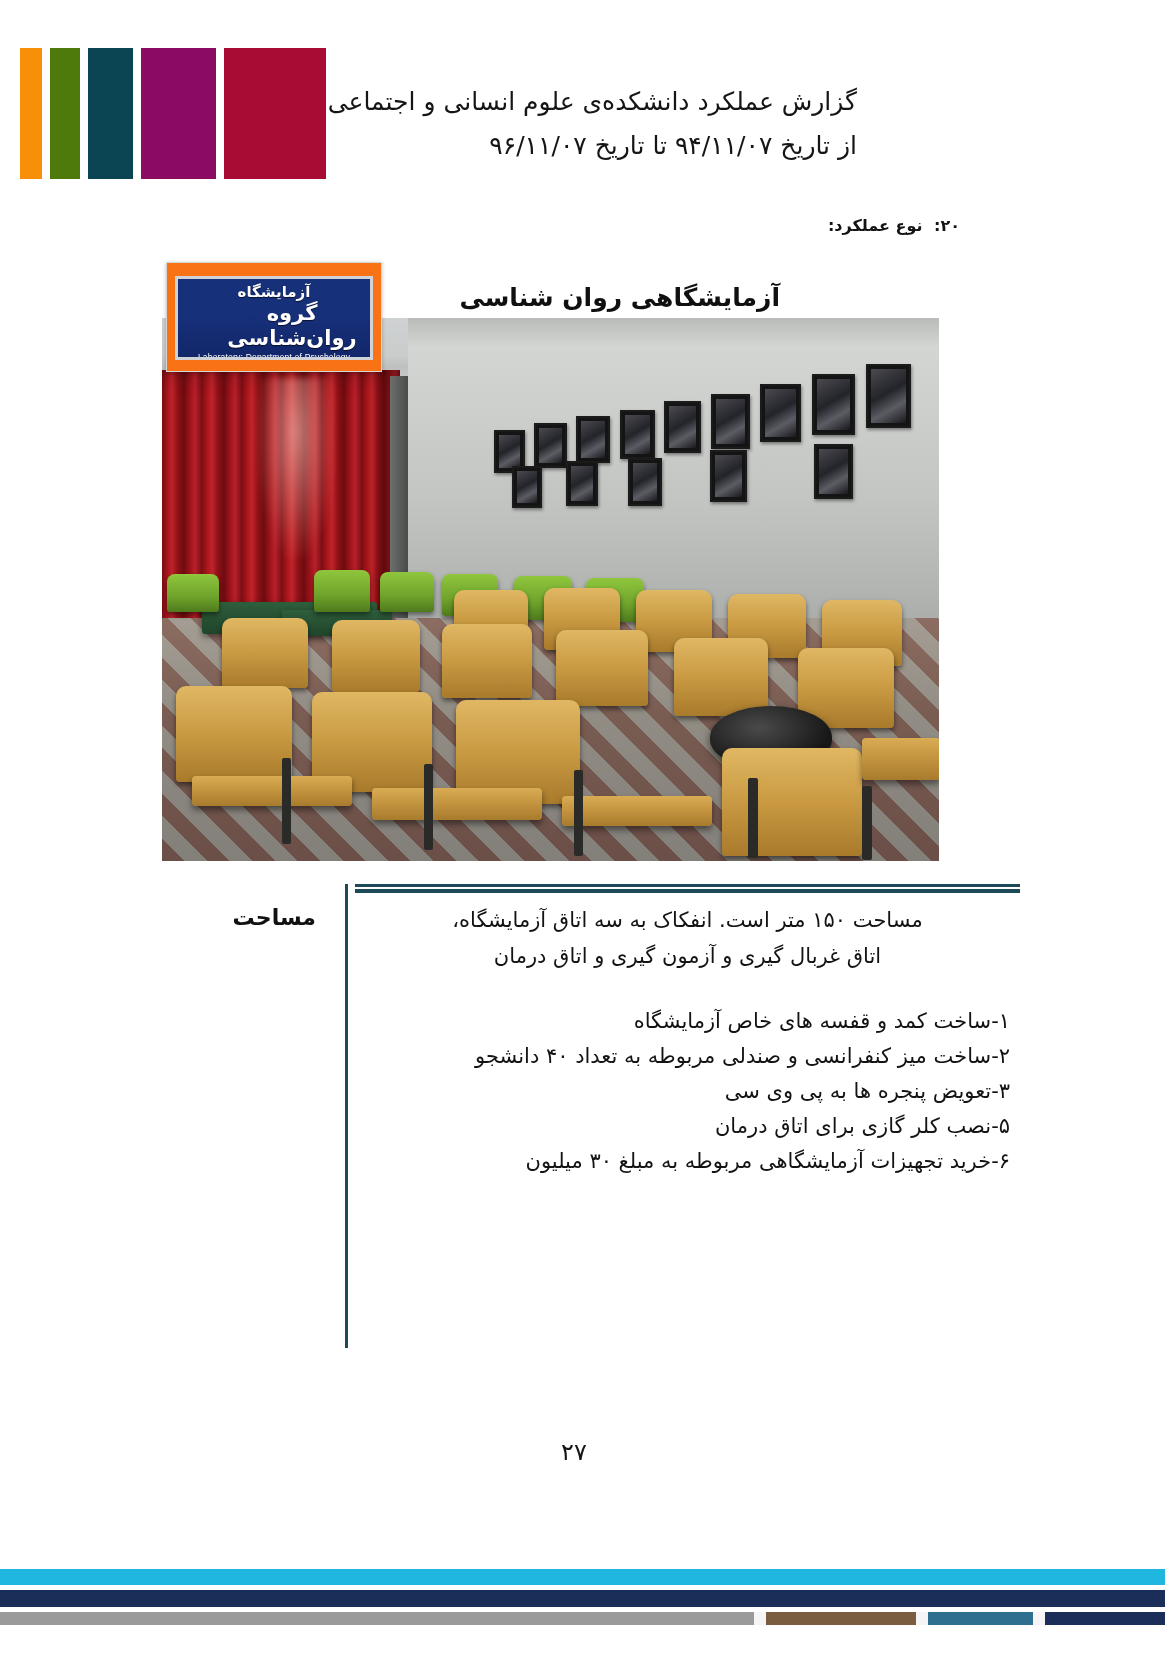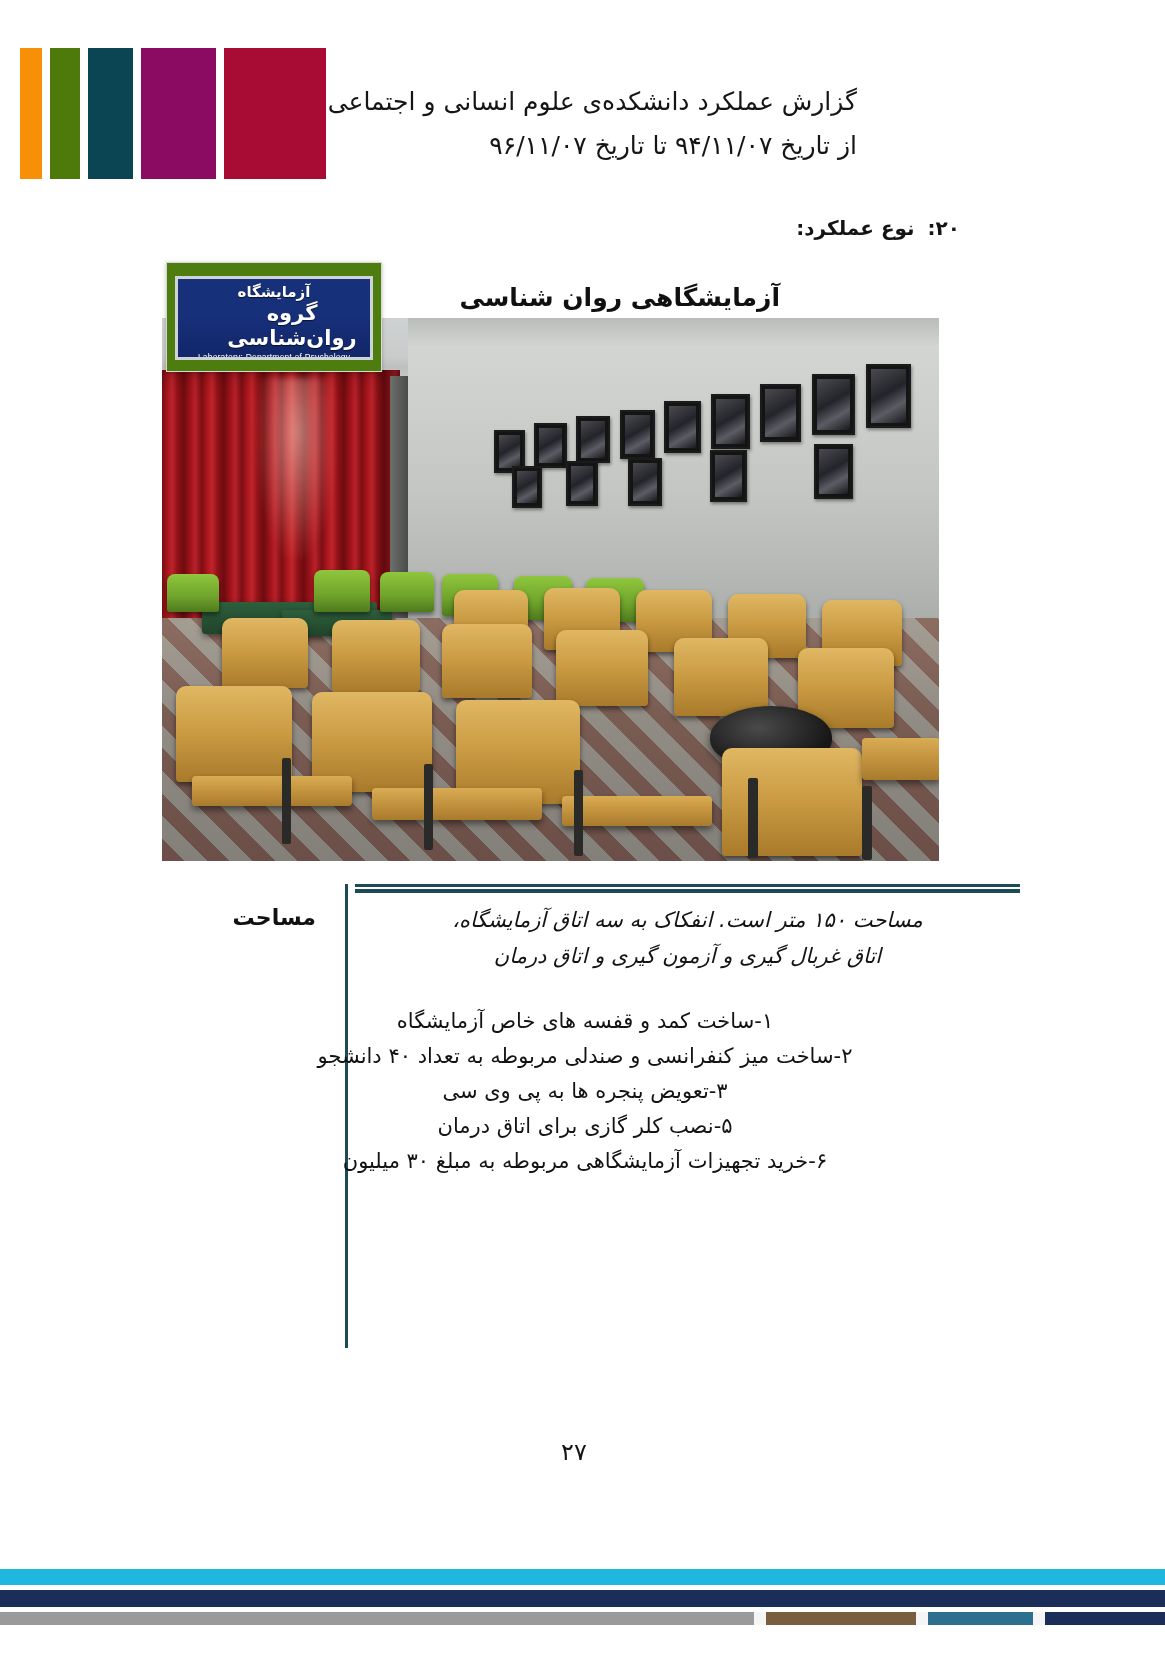--- a/index.html
+++ b/index.html
@@ -55,21 +55,21 @@
     font-family: "DejaVu Sans", "Liberation Sans", sans-serif;
   }
 
   
   .section-row {
     position: absolute;
     top: 216px;
     right: 205px;
     direction: rtl;
     text-align: right;
-    font-size: 20px;
+    font-size: 16px;
     font-weight: bold;
     color: #141414;
     letter-spacing: 0.5px;
   }
   .section-row .num { margin-left: 6px; }
 
   .lab-title {
     position: absolute;
     top: 283px;
     right: 385px;
@@ -189,21 +189,21 @@
     background: radial-gradient(ellipse at 40% 35%, #4a4a4a, #171717 70%);
     border-radius: 50% 50% 45% 45%;
     box-shadow: 0 4px 8px rgba(0,0,0,0.55);
   }
 
   
   .sign {
     position: absolute;
     top: 262px; left: 166px;
     width: 214px; height: 108px;
-    background: #4d7c0f;
+    background: #f97316;
     border: 1px solid #d7d7d4;
     box-shadow: 0 1px 4px rgba(0,0,0,0.25);
     z-index: 6;
   }
   .sign-plate {
     position: absolute;
     top: 13px; left: 8px;
     width: 198px; height: 84px;
     background: linear-gradient(180deg,#1b3786 0%,#17307a 40%,#12276a 100%);
     border: 3px solid #cfd2d6;
@@ -282,25 +282,23 @@
     box-sizing: border-box;
     font-size: 21px;
     line-height: 36px;
     color: #131313;
   }
   .row-area .cell-body {
     text-align: justify;
     text-align-last: center;
     padding-left: 25px;
     padding-right: 18px;
-    font-style: italic;
   }
   .row-equip { margin-top: 18px; }
   .row-equip .cell-body {
-    text-align: center;
     padding-top: 6px;
   }
   .eq-line {
     line-height: 35px;
     white-space: nowrap;
     font-size: 21px;
   }
 
   
   .page-number {

